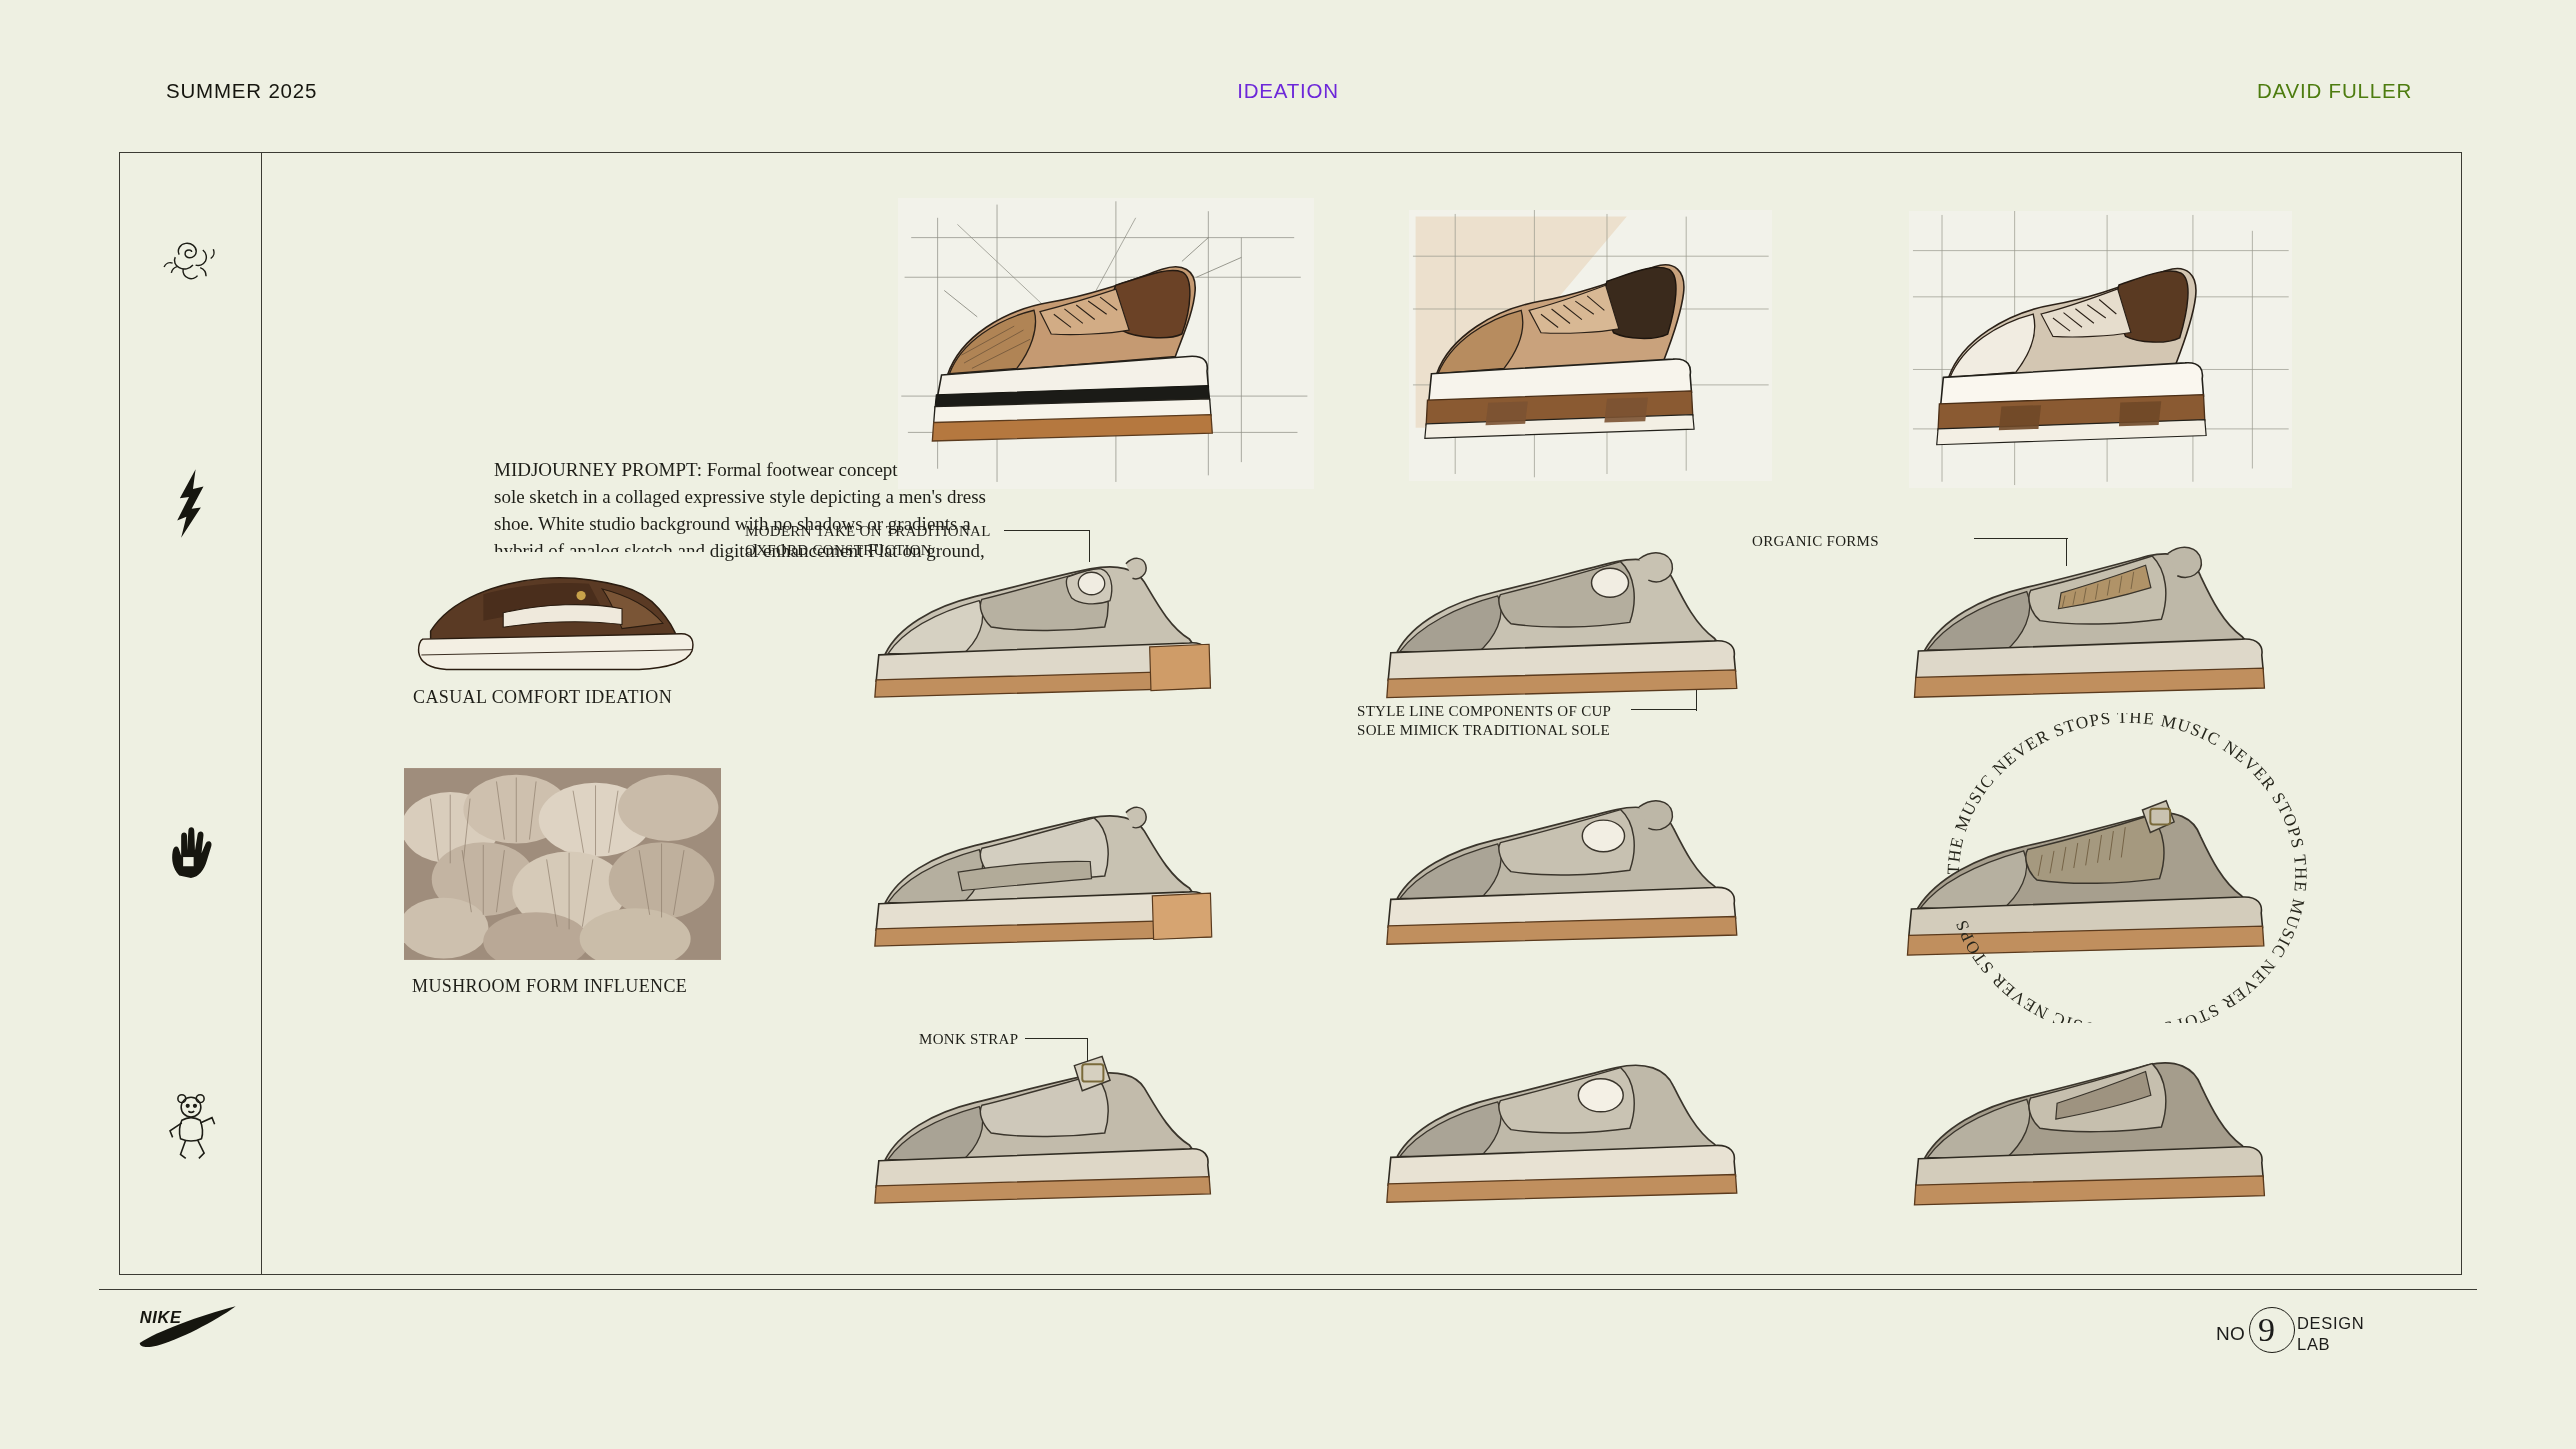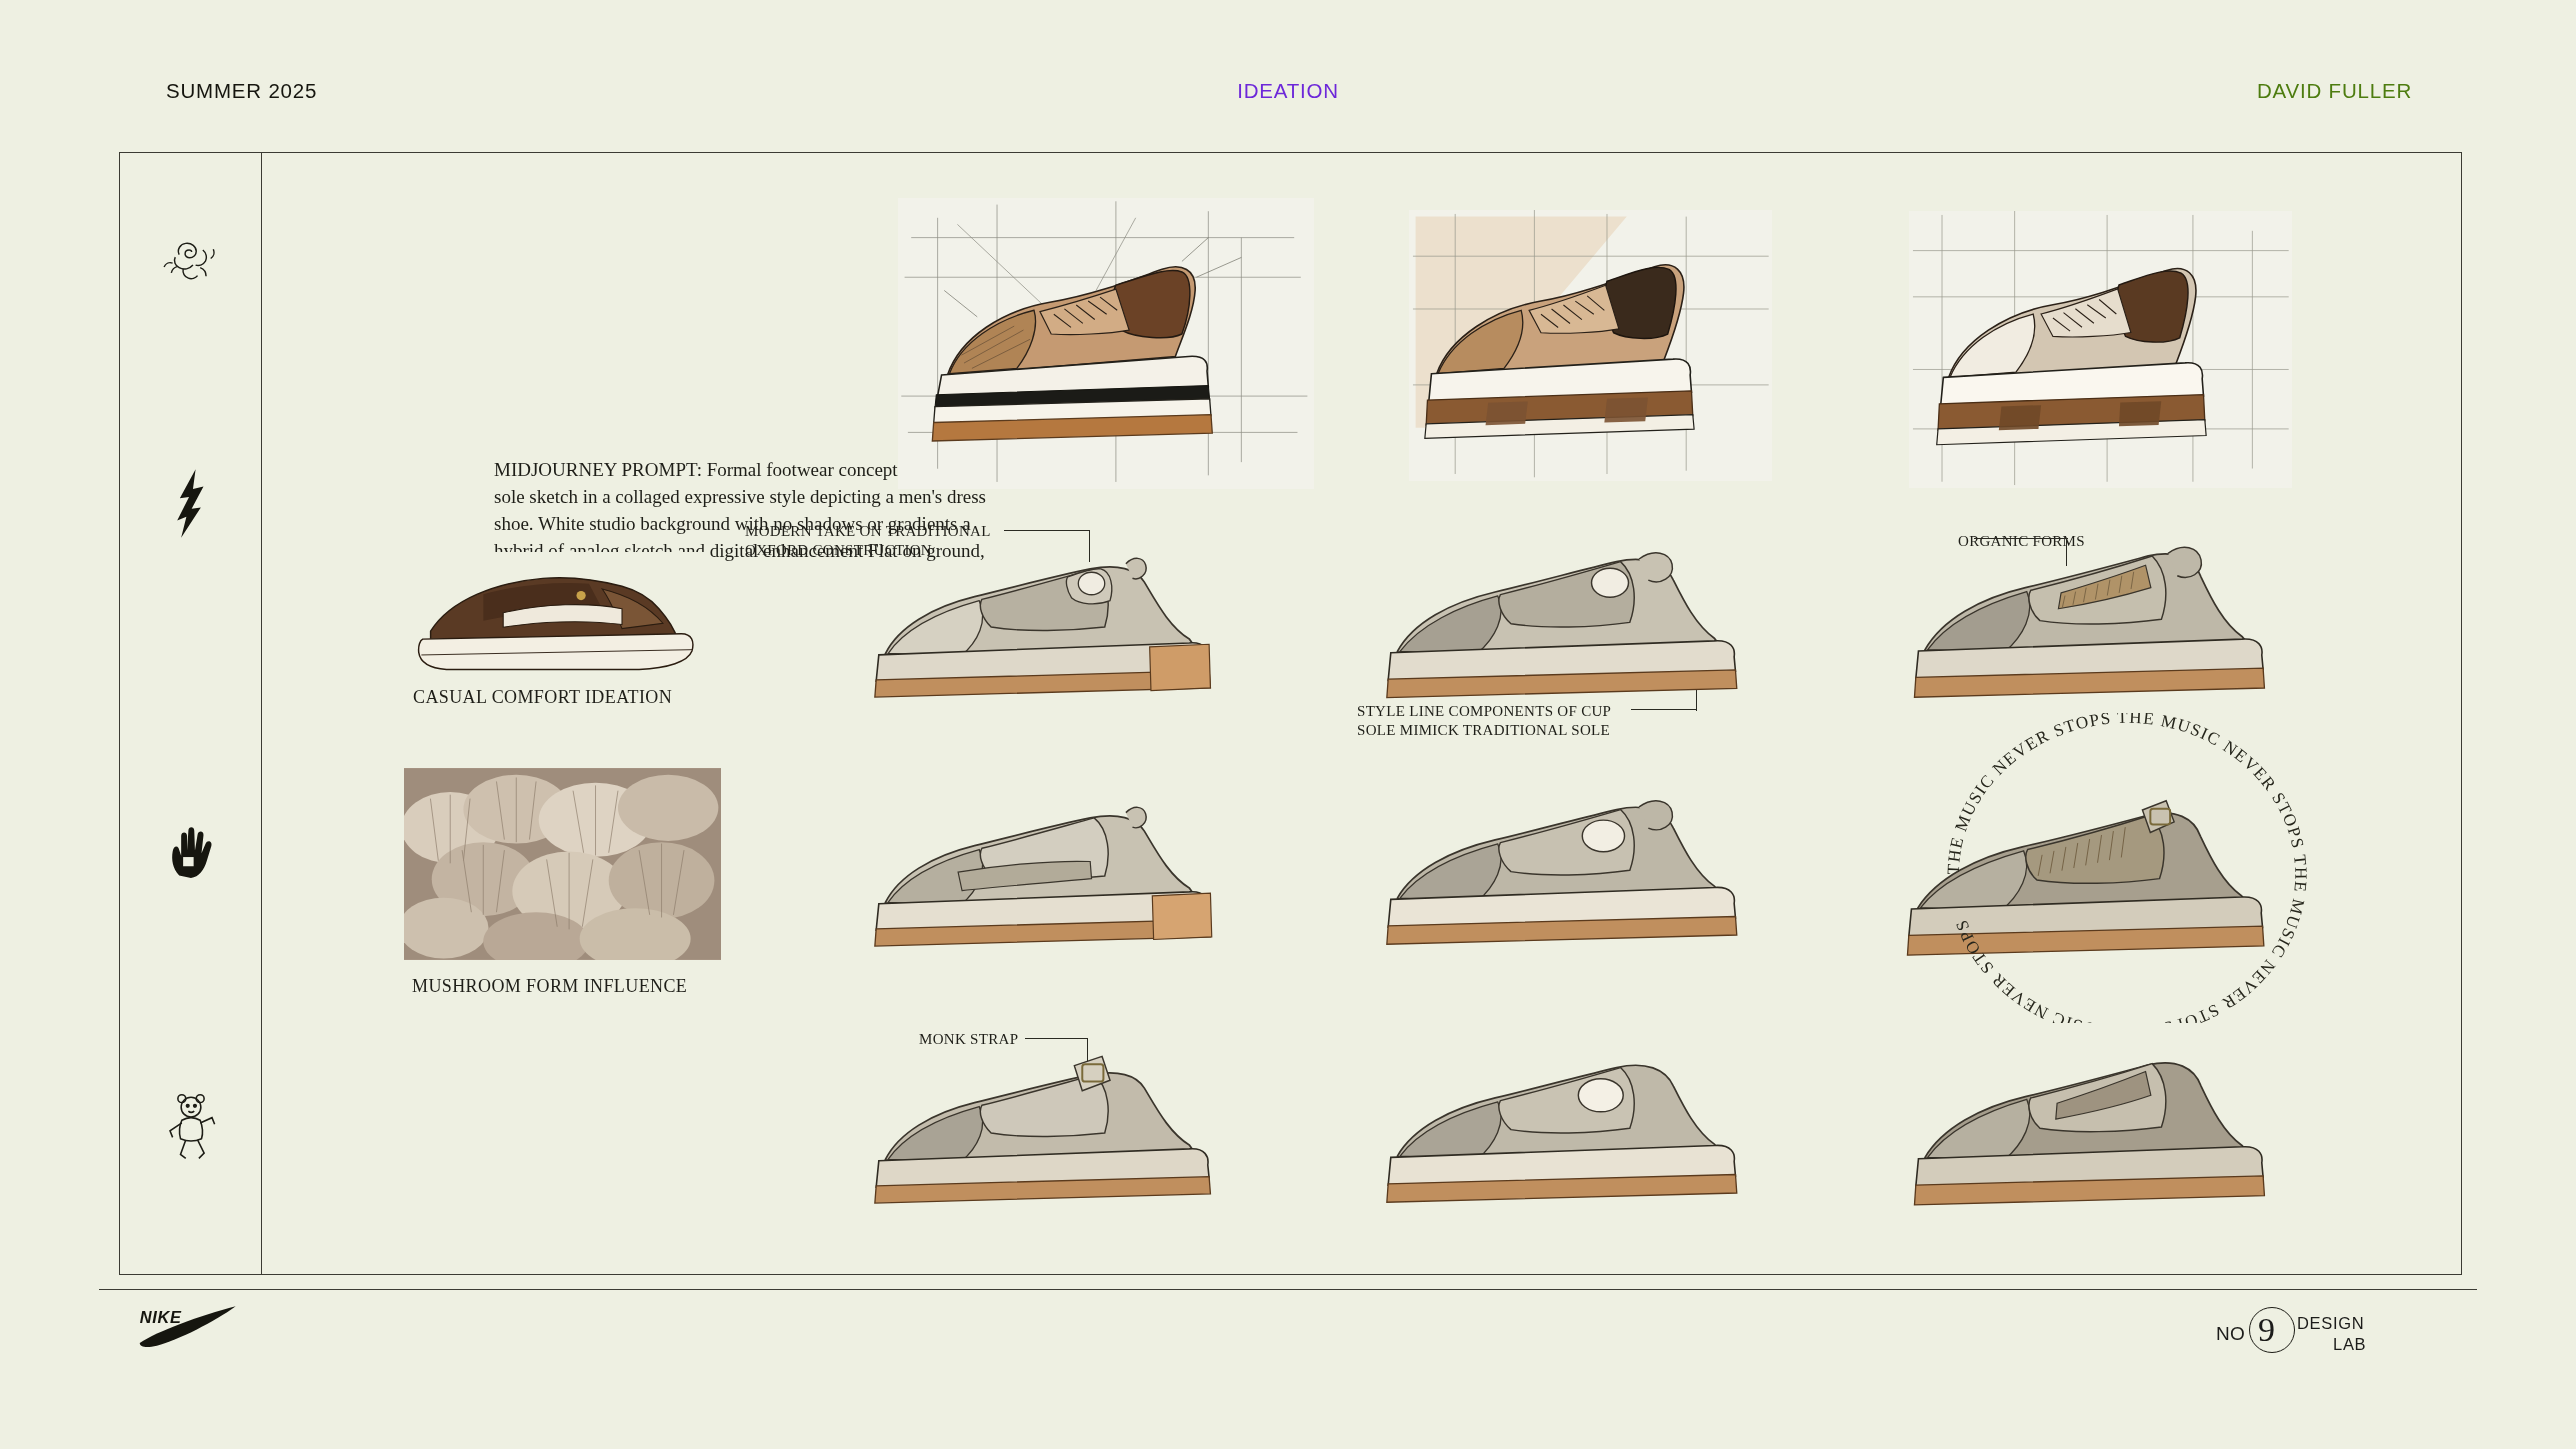--- a/index.html
+++ b/index.html
@@ -195,21 +195,20 @@
     position: absolute;
     left: 81px; top: 18.5px;
     font-size: 16.5px;
     letter-spacing: 0.7px;
   }
   .no9 .txt-lab {
     position: absolute;
     left: 81px; top: 40px;
     font-size: 16.5px;
     letter-spacing: 0.7px;
-    margin-left: 36px;
   }
   .no9 .circle {
     position: absolute;
     left: 33px; top: 12px;
     width: 44px; height: 44px;
     border: 1.7px solid #1c1c16;
     border-radius: 50%;
   }
   .no9 .nine {
     position: absolute;
@@ -419,21 +418,21 @@
   </div>
   <div class="cap cap-mushroom">MUSHROOM FORM INFLUENCE</div>
 
   <div class="anno" style="left:745px; top:522px; width:264px;">
     <div>MODERN TAKE ON TRADITIONAL</div>
     <div>OXFORD CONSTRUCTION</div>
   </div>
   <div class="anno-line" style="left:1004px; top:530px; width:86px;"></div>
   <div class="anno-vert" style="left:1089px; top:530px; height:32px;"></div>
 
-  <div class="anno" style="left:1958px; top:532px;">ORGANIC FORMS</div>
+  <div class="anno" style="left:1752px; top:532px;">ORGANIC FORMS</div>
   <div class="anno-line" style="left:1974px; top:538px; width:94px;"></div>
   <div class="anno-vert" style="left:2066px; top:538px; height:28px;"></div>
 
   <div class="anno" style="left:1357px; top:702px; width:284px;">
     <div>STYLE LINE COMPONENTS OF CUP</div>
     <div>SOLE MIMICK TRADITIONAL SOLE</div>
   </div>
   <div class="anno-line" style="left:1631px; top:709px; width:66px;"></div>
   <div class="anno-vert" style="left:1696px; top:686px; height:25px;"></div>
 

